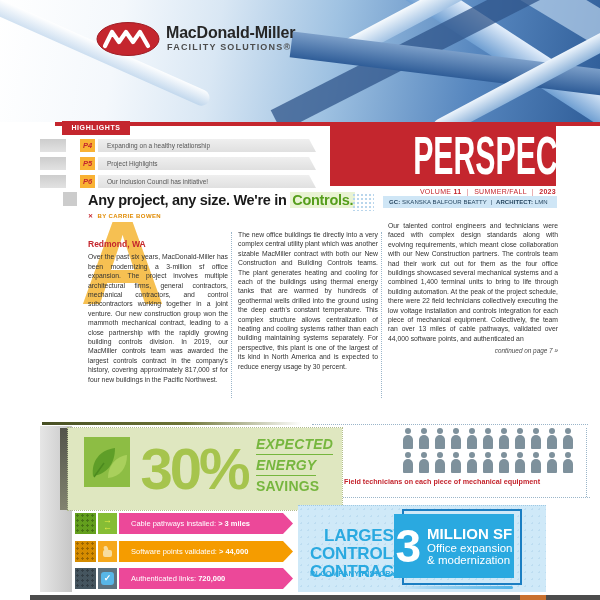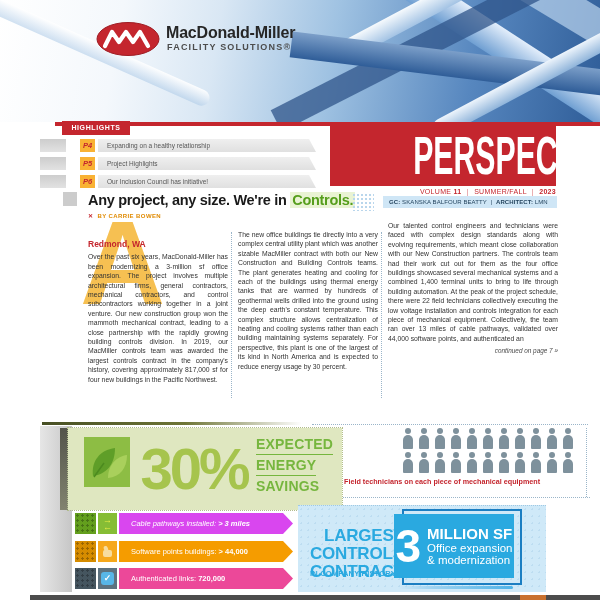--- a/index.html
+++ b/index.html
@@ -91,40 +91,40 @@
 
   
   #gray-strip{left:40px;top:426px;width:32px;height:166px;background:linear-gradient(90deg,#e6e6e6,#c6c6c6);}
   #dark-strip{left:60px;top:428px;width:8px;height:82px;background:linear-gradient(180deg,#53544b,#82836f);}
   #green-panel{left:68px;top:428px;width:274px;height:82px;background:#dfe7c0;outline:1px dotted #b2bd8c;}
   #leaf-box{left:16px;top:9px;width:46px;height:50px;background:#8dbd44;}
   #pct{left:66px;top:0;width:120px;height:82px;font-size:58px;font-weight:bold;color:#a6c44d;
     letter-spacing:-3px;line-height:82px;text-align:center;}
   #energy{left:188px;top:8px;font-size:14px;font-weight:bold;color:#76b63e;line-height:17px;letter-spacing:.2px;}
   #energy div{width:fit-content;}
-  #energy .u{border-bottom:1.5px solid #76b63e;padding-bottom:1px;margin-bottom:2px;}
+  #energy .u{border-bottom:1.5px solid #76b63e;padding-bottom:1px;margin-bottom:2px;font-style:italic;}
 
   
   #big22{left:344px;top:424px;font-size:54px;font-weight:bold;color:#c4262e;letter-spacing:-2px;line-height:52px;}
   #people{left:402px;top:428px;width:182px;display:flex;flex-wrap:wrap;column-gap:4px;row-gap:3px;}
   .person{width:12px;height:21px;position:relative;}
   .person::before{content:"";position:absolute;top:0;left:3px;width:6px;height:6px;border-radius:50%;background:#7e919c;}
   .person::after{content:"";position:absolute;top:7px;left:1px;right:1px;bottom:0;background:#7e919c;border-radius:5px 5px 1px 1px;}
   #tech-caption{left:344px;top:477px;width:250px;font-size:7.2px;font-weight:bold;color:#c4262e;}
 
   
   .srow{left:75px;height:21px;}
   .srow .pat{left:0;width:21px;height:21px;
     background-image:radial-gradient(rgba(0,0,0,.28) 1.4px,transparent 1.4px);background-size:5px 5px;}
   .srow .ibox{left:23px;width:19px;height:21px;display:flex;align-items:center;justify-content:center;}
   .srow .ban{left:44px;width:174px;height:21px;color:#fff;font-size:7.5px;line-height:21px;
     padding-left:12px;box-sizing:border-box;white-space:nowrap;
     clip-path:polygon(0 0,calc(100% - 10px) 0,100% 50%,calc(100% - 10px) 100%,0 100%);}
   .srow .ban b{font-weight:bold;}
-  #srow1{top:513px;} #srow1 .pat{background-color:#639f1d;} #srow1 .ibox{background:#86bd35;} #srow1 .ban{background:#d946ef;font-style:italic;}
+  #srow1{top:513px;} #srow1 .pat{background-color:#639f1d;} #srow1 .ibox{background:#86bd35;} #srow1 .ban{background:#ec4899;}
   #srow2{top:541px;} #srow2 .pat{background-color:#d68c00;} #srow2 .ibox{background:#f6a81c;} #srow2 .ban{background:#f59c00;}
   #srow3{top:568px;} #srow3 .pat{background-color:#45555f;} #srow3 .ibox{background:#5d7280;} #srow3 .ban{background:#ec4899;}
   .arrows{display:flex;flex-direction:column;align-items:center;color:#e6ec46;font-size:9px;
     line-height:7px;font-weight:bold;}
   .thumb{position:relative;width:12px;height:11px;}
   .thumb::before{content:"";position:absolute;left:1px;bottom:0;width:9px;height:7px;background:#f7dc9e;border-radius:2px;}
   .thumb::after{content:"";position:absolute;left:2px;top:0;width:3.5px;height:6px;background:#f7dc9e;
     border-radius:2px;transform:rotate(-22deg);}
   .checkbox{width:13px;height:13px;background:#58b6e8;border-radius:3px;color:#fff;font-size:9px;
     font-weight:bold;text-align:center;line-height:13px;}
@@ -293,21 +293,21 @@
     <div class="abs ban">
       <span>Cable pathways installed: </span><b>&gt; 3 miles</b>
     </div>
   </div>
   <div id="srow2" class="abs srow">
     <div class="abs pat"></div>
     <div class="abs ibox">
         <div class="thumb"></div>
       </div>
     <div class="abs ban">
-      <span>Software points buildings: </span><b>&gt; 44,000</b>
+      <span>Software points validated: </span><b>&gt; 44,000</b>
     </div>
   </div>
   <div id="srow3" class="abs srow">
     <div class="abs pat"></div>
     <div class="abs ibox">
       <div class="checkbox">✓</div>
     </div>
     <div class="abs ban">
       <span>Authenticated links: </span><b>720,000</b>
     </div>

